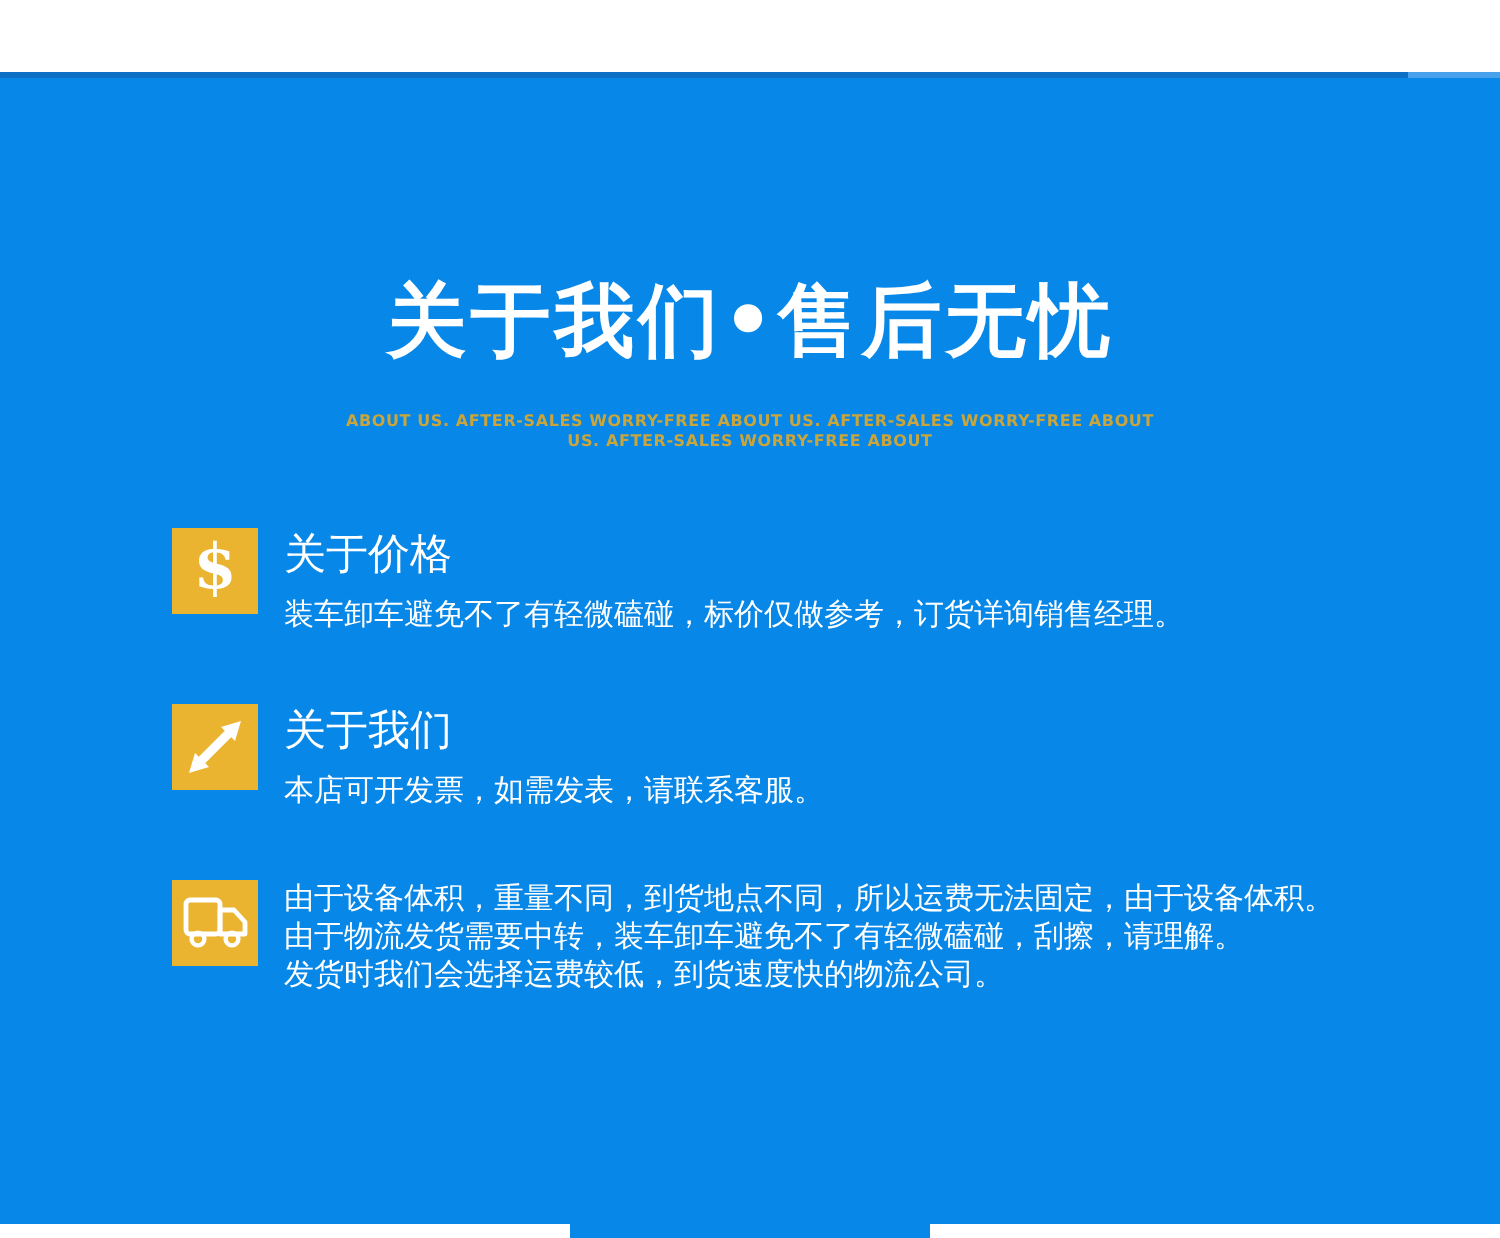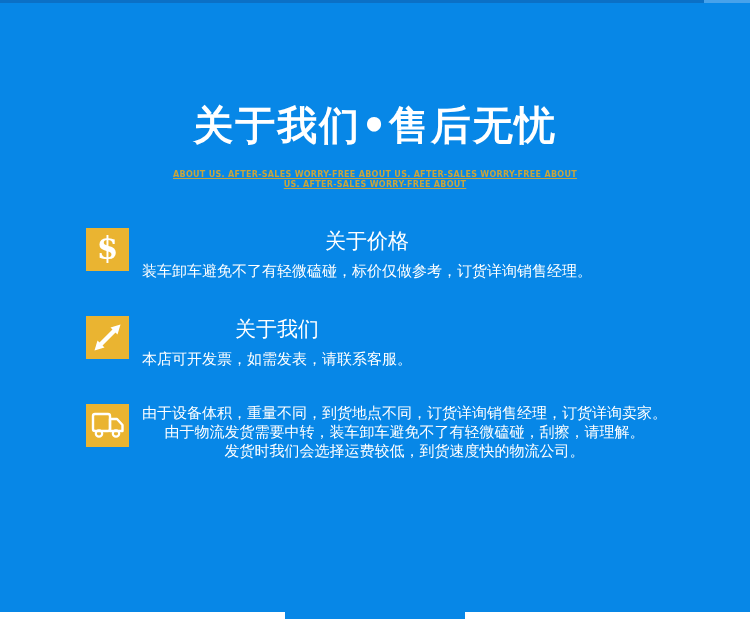--- a/index.html
+++ b/index.html
@@ -4,57 +4,57 @@
 <style>
   html, body { margin: 0; padding: 0; }
   body {
     width: 750px; height: 619px;
     font-family: "DejaVu Sans", sans-serif;
     position: relative; overflow: hidden; background: #ffffff;
   }
   .page {
     position: absolute; inset: 0;
     background: #0787e7;
+    margin-top: 36px;
   }
   .top-strip {
     position: absolute; top: 0; left: 0;
     width: 750px; height: 3px; background: #0b70c6;
   }
   .top-strip-right {
     position: absolute; top: 0; right: 0;
     width: 46px; height: 3px; background: #47a2eb;
   }
   .header { padding-top: 98px; text-align: center; color: #ffffff; }
   .title {
     font-size: 40px; font-weight: bold; letter-spacing: 2px;
     line-height: 54px;
   }
   .subtitle {
     margin-top: 18px;
     color: #c9a53c;
     font-size: 8px; line-height: 10px; font-weight: bold;
     letter-spacing: 0.3px;
-    text-decoration: underline;
   }
   .subtitle div { white-space: nowrap; }
   .sections { margin: 38px 0 0 86px; }
   .section { display: flex; align-items: flex-start; margin-bottom: 35px; }
   .icon-box {
     width: 43px; height: 43px; flex: 0 0 43px;
     background: #eab431;
     display: flex; align-items: center; justify-content: center;
   }
   .dollar-glyph {
     color: #ffffff;
     font-family: "DejaVu Serif", serif;
     font-size: 31px; font-weight: bold; line-height: 1;
     transform: translateY(-1px);
   }
   .icon-svg { display: block; }
-  .content { margin-left: 13px; color: #ffffff; padding-top: 0px; text-align: center; }
+  .content { margin-left: 13px; color: #ffffff; padding-top: 0px; }
   .sec-title { font-size: 21px; line-height: 27px; margin-bottom: 7px; }
   .sec-body { font-size: 15px; line-height: 19px; }
   .sec-body div { white-space: nowrap; }
   .bottom-strip {
     position: absolute; bottom: 0; left: 0;
     width: 750px; height: 7px; background: #ffffff;
   }
   .bottom-blue-segment {
     position: absolute; bottom: 0; left: 285px;
     width: 180px; height: 7px; background: #0787e7;
@@ -109,21 +109,21 @@
       <div class="icon-box">
         <svg class="icon-svg" width="43" height="43" viewBox="0 0 43 43">
           <rect x="7" y="10" width="17" height="17" rx="2" fill="none" stroke="#ffffff" stroke-width="2.4"></rect>
           <path d="M24 15 h7 l5.5 6 v6 h-12.5 z" fill="none" stroke="#ffffff" stroke-width="2.4" stroke-linejoin="round"></path>
           <circle cx="13" cy="29.5" r="3.2" fill="none" stroke="#ffffff" stroke-width="2.2"></circle>
           <circle cx="30" cy="29.5" r="3.2" fill="none" stroke="#ffffff" stroke-width="2.2"></circle>
         </svg>
       </div>
       <div class="content">
         <div class="sec-body">
-          <div>由于设备体积，重量不同，到货地点不同，订货详询销售经理，订货详询卖家。</div>
+          <div>由于设备体积，重量不同，到货地点不同，所以运费无法固定，由于设备体积。</div>
           <div>由于物流发货需要中转，装车卸车避免不了有轻微磕碰，刮擦，请理解。</div>
           <div>发货时我们会选择运费较低，到货速度快的物流公司。</div>
         </div>
       </div>
     </div>
 
   </div>
 
   <div class="bottom-strip">
     <div class="bottom-blue-segment"></div>

